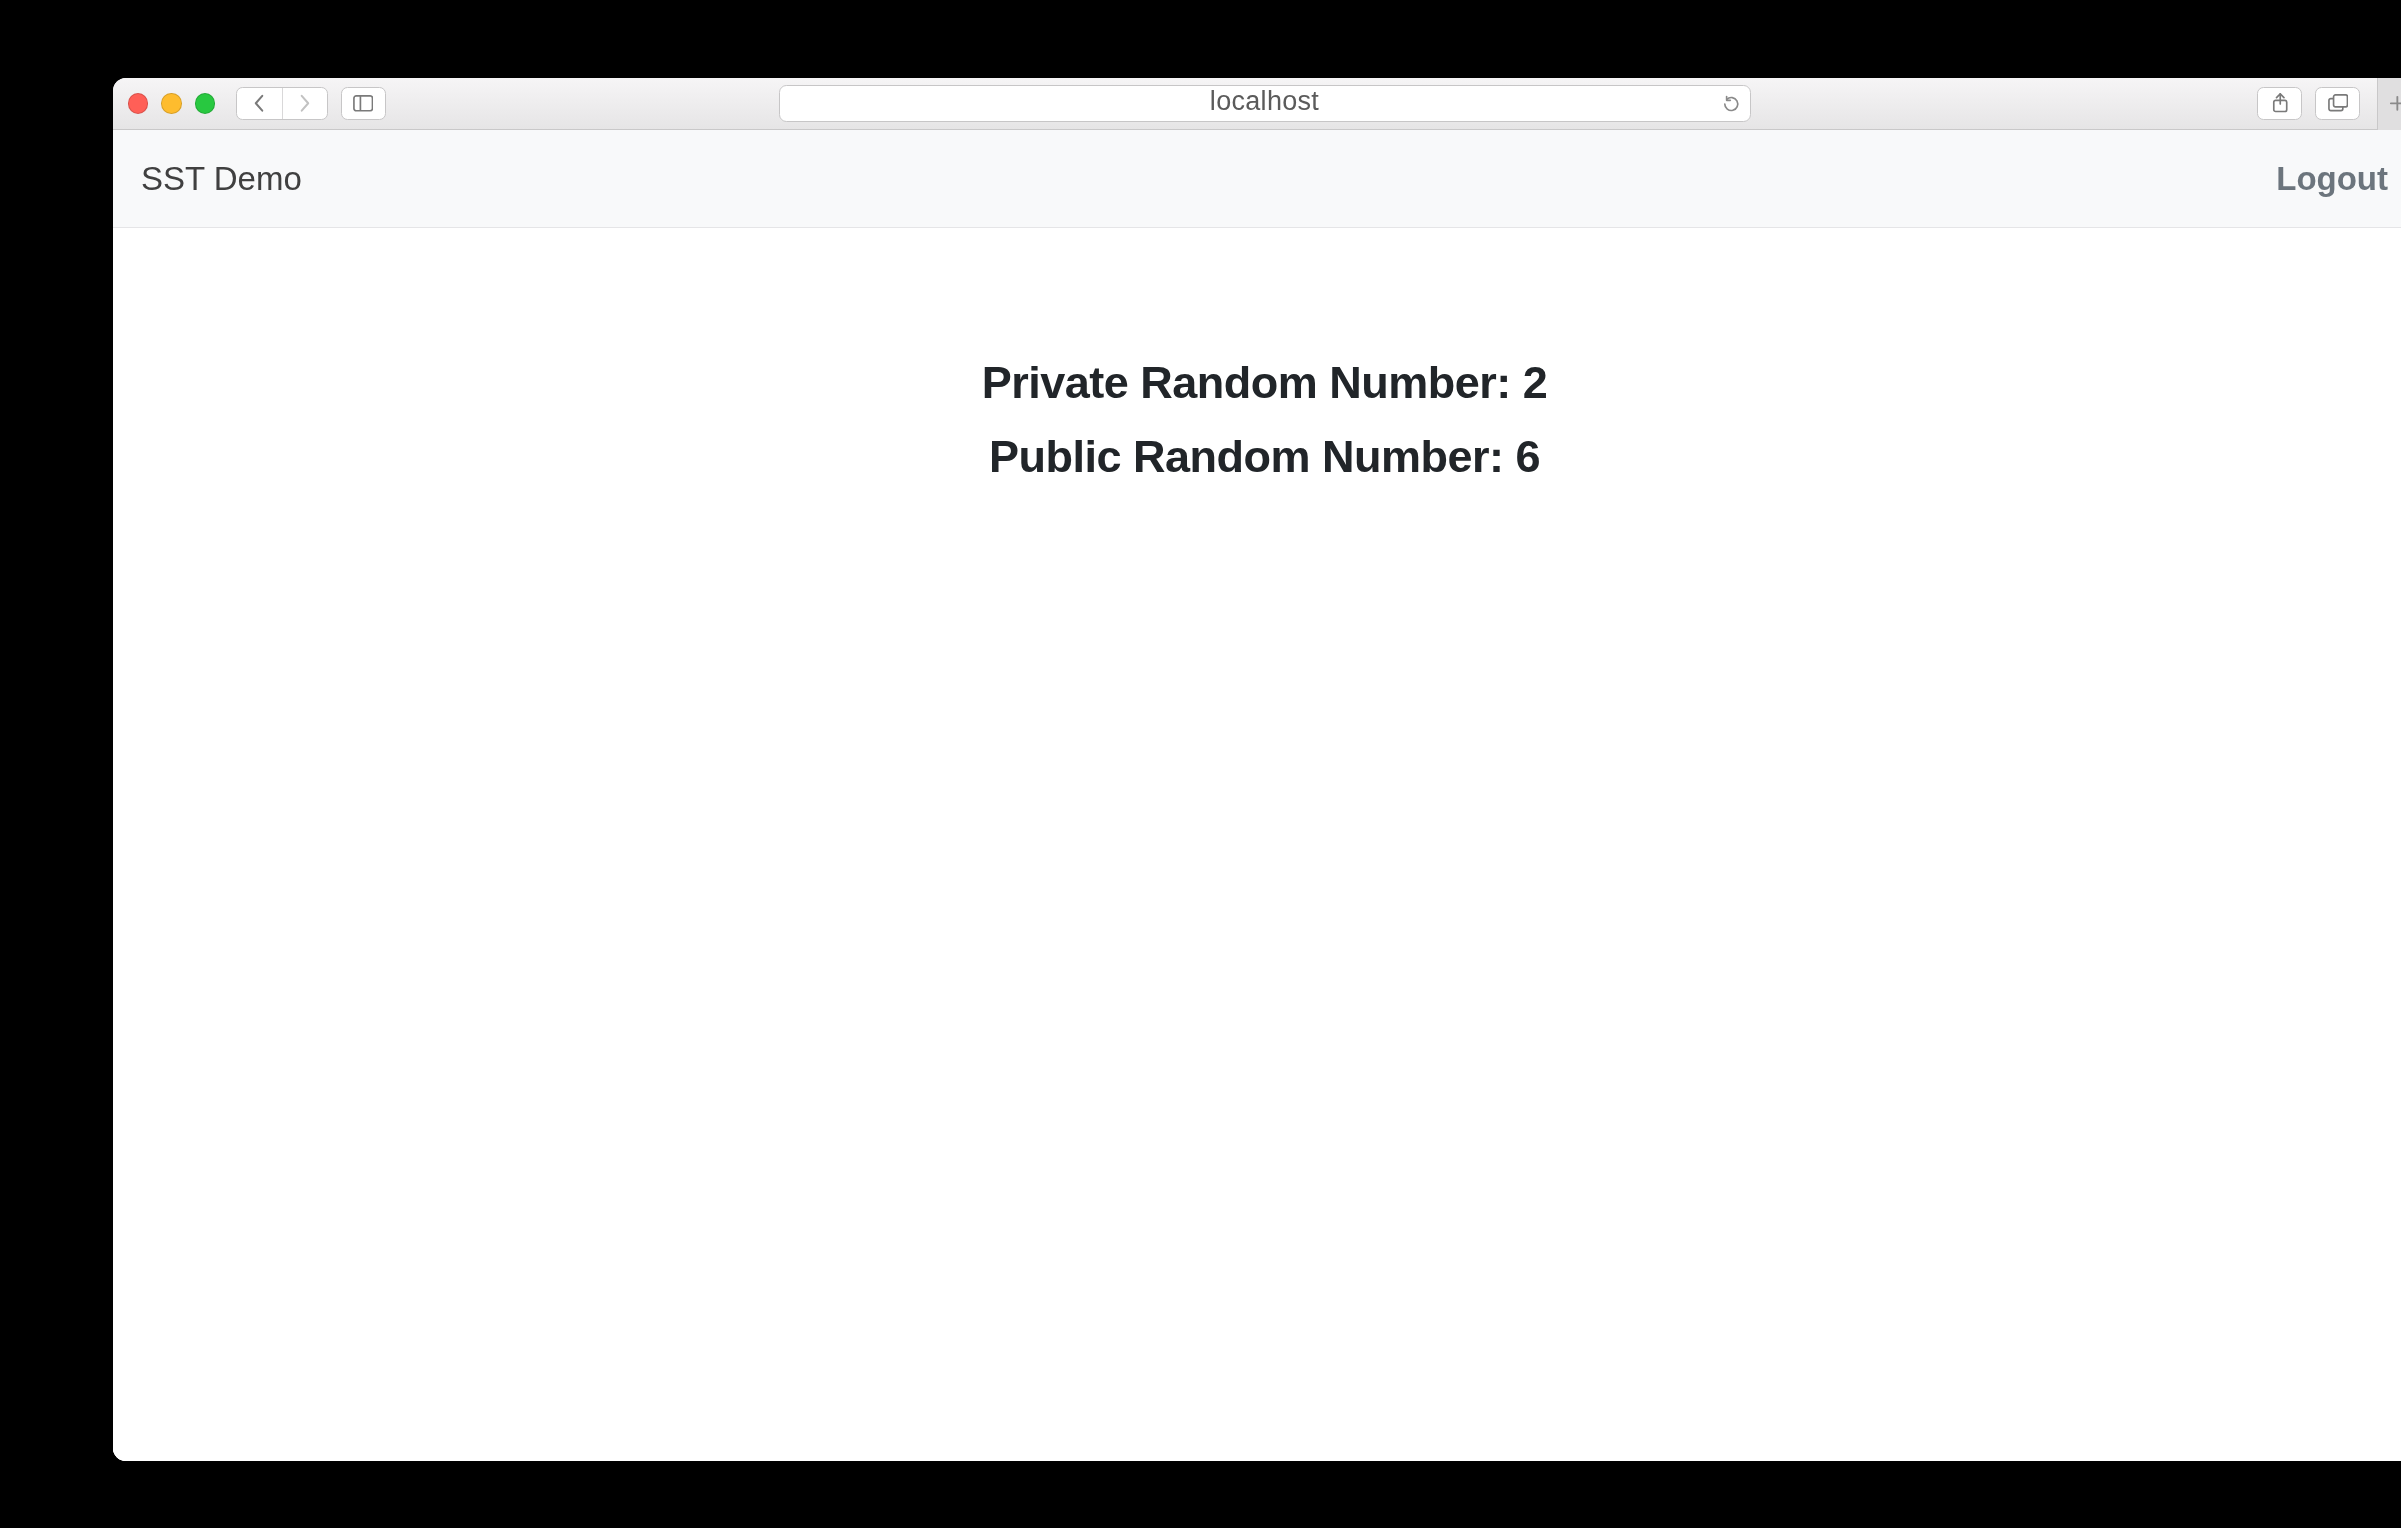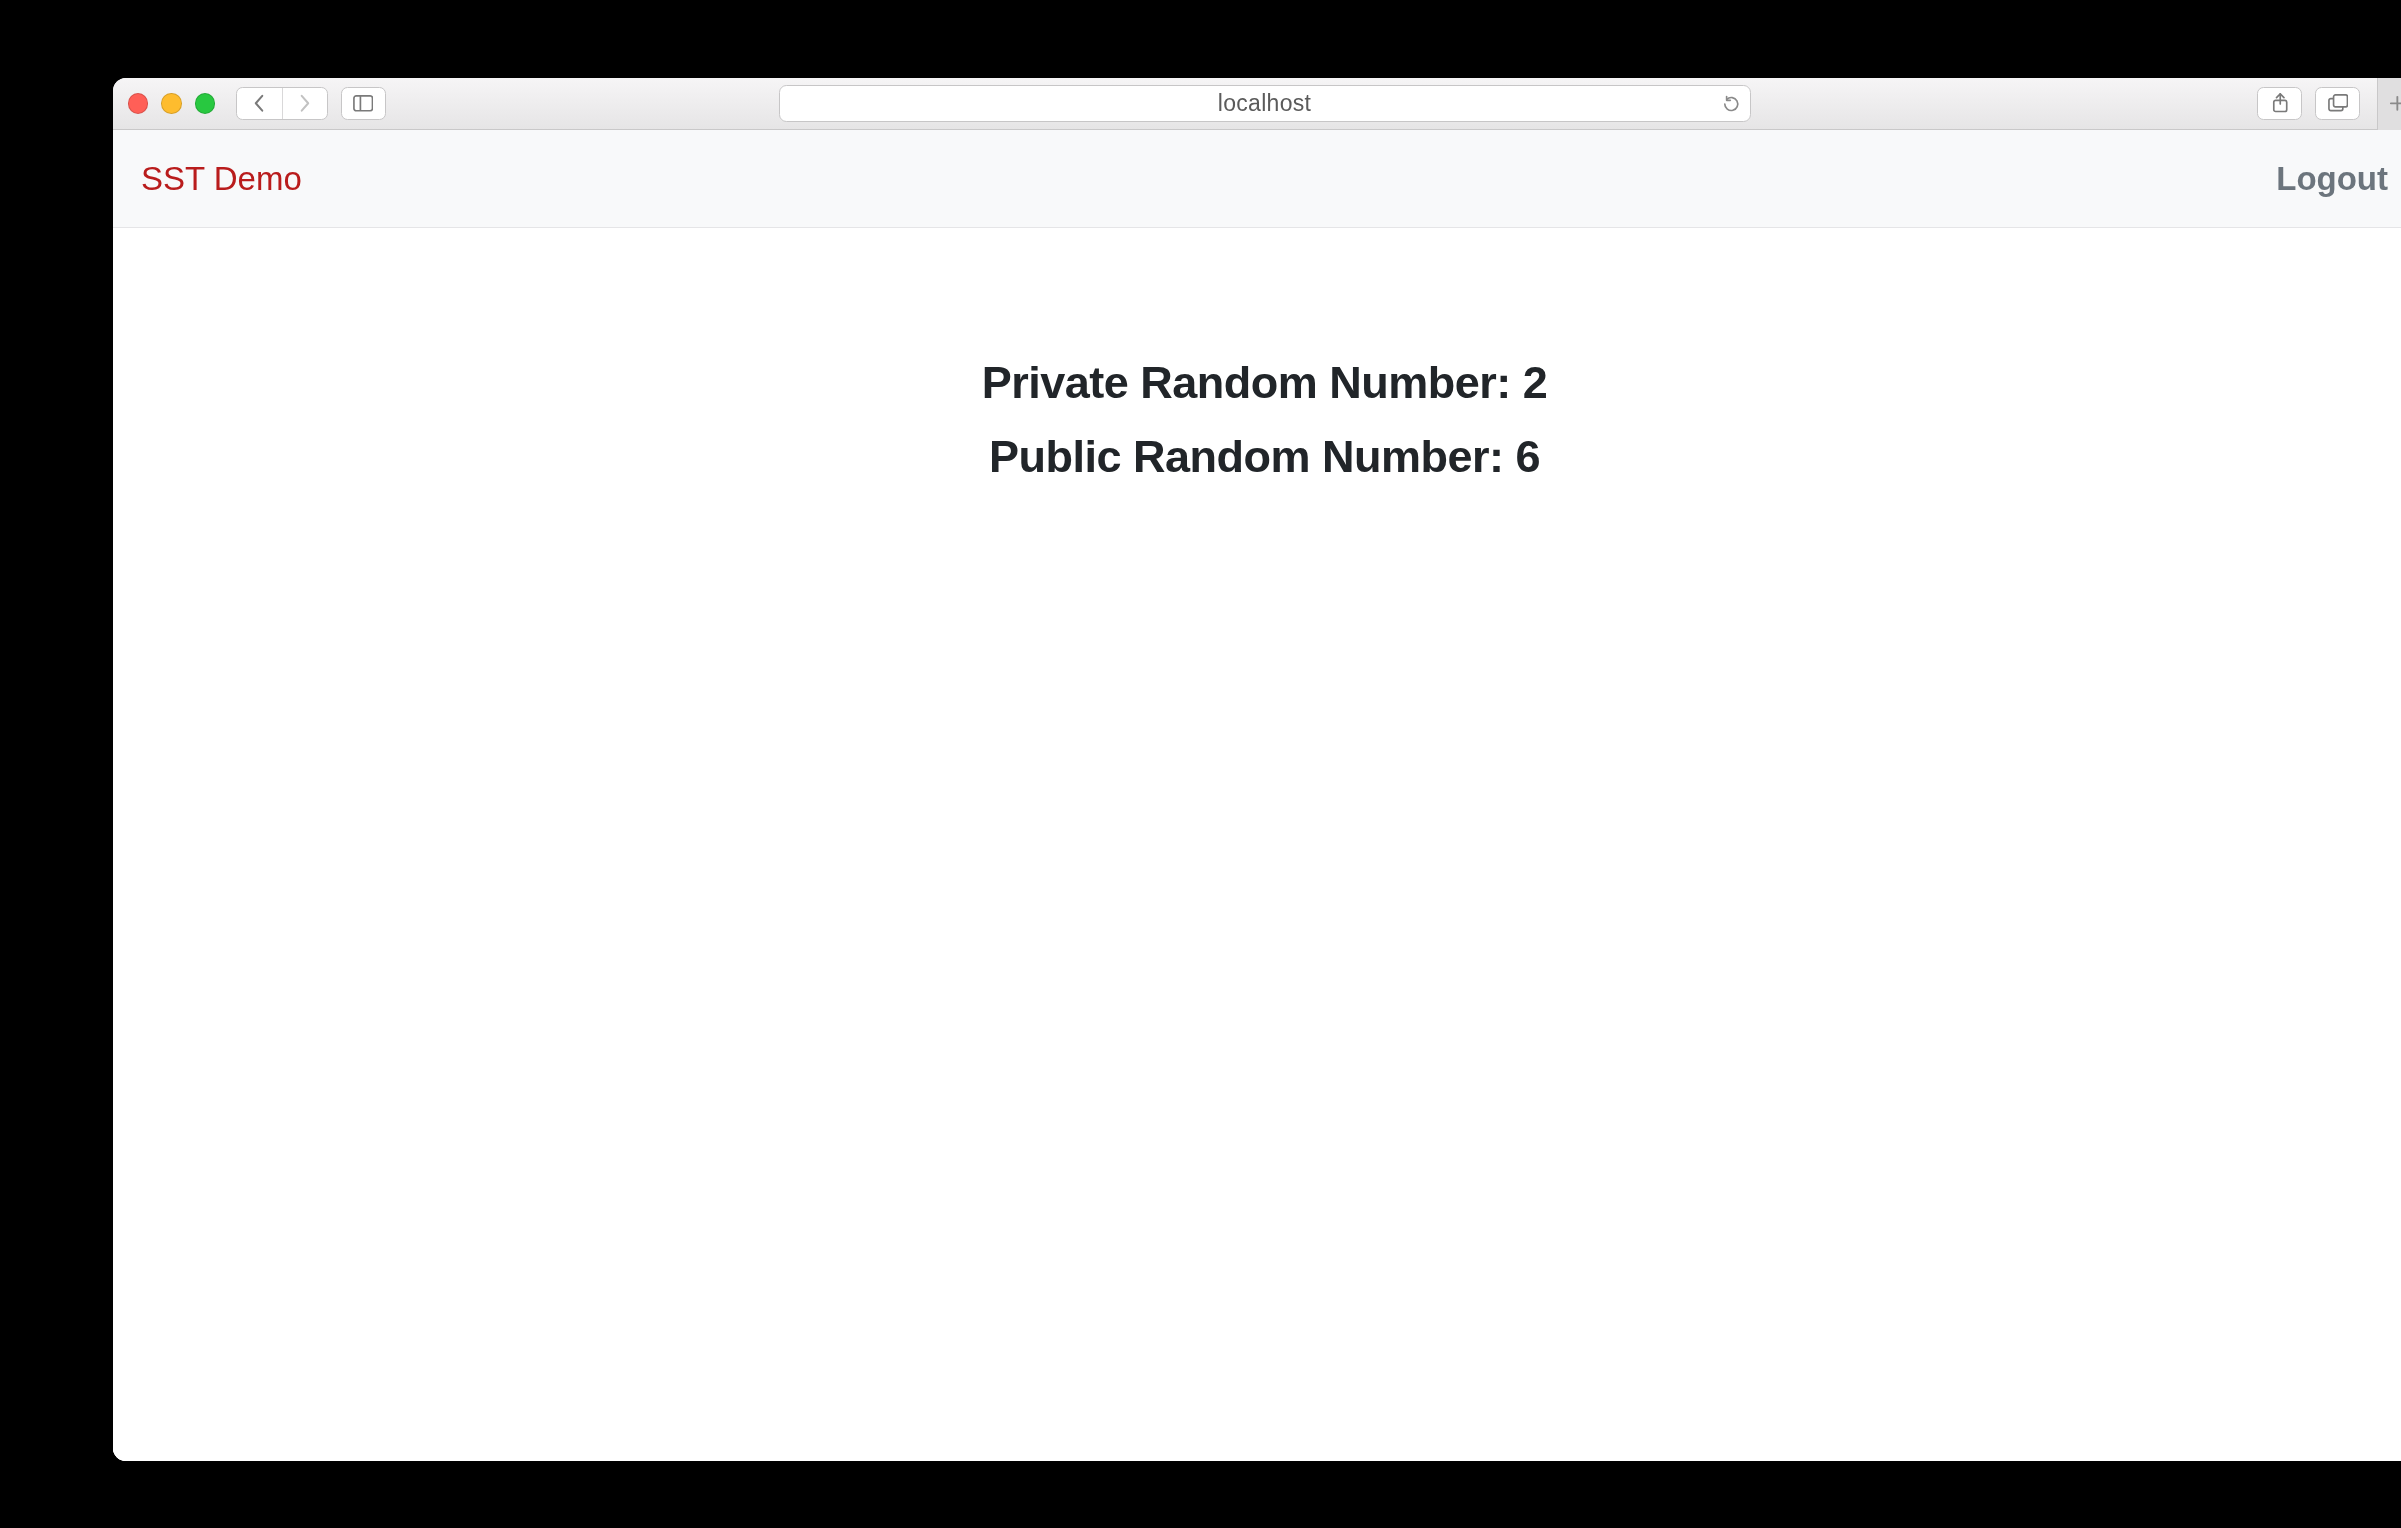--- a/index.html
+++ b/index.html
@@ -54,38 +54,38 @@
   .seg .seg-btn + .seg-btn { border-left:0.9px solid #d9d8d9;}
   .icon-btn {
     width:45px; height:33px; background:#fff; border:0.9px solid #c7c6c7; border-radius:6.5px;
     display:flex; align-items:center; justify-content:center; color:#6e6e6e;
   }
   .addr {
     flex: 0 0 auto;
     position:absolute; left:50%; transform:translateX(-50%);
     width:972px; height:37px;
     background:#fff; border:0.9px solid #c7c6c7; border-radius:7.4px;
-    display:flex; align-items:center; justify-content:center;
-    color:#5b5b5b; font-size:23px; letter-spacing:0.3px;
+    display:flex; justify-content:center;
+    color:#5b5b5b; font-size:27px; letter-spacing:0.3px;
   }
   .addr .refresh { position:absolute; right:9.3px; top:50%; transform:translateY(-50%); color:#888;}
   .tb-right { margin-left:auto; display:flex; gap:13px; align-items:center;}
   .newtab {
     width:39px; height:52px; display:flex; align-items:center; justify-content:center;
     background:#e0dfe0; color:#8a8a8a; font-size:24px; margin:-0 -15px 0 3.7px;
     border-left:0.9px solid #c9c8c9;
   }
   
   .app { flex:1; display:flex; flex-direction:column; background:#fff;}
   .navbar {
     height:98px; background:#f8f9fa; border-bottom:0.9px solid #e5e5e7;
     display:flex; align-items:center; justify-content:space-between;
     padding:0 28px; font-size:33px; color:#212529;
   }
-  .navbar .brand { color:#b91c1c; font-weight:400;}
+  .navbar .brand { color:#404040; font-weight:400;}
   .navbar .logout { color:#6c757d; font-weight:700;}
   .content {
     flex:1; background:#fff; padding-top:111px; text-align:center;
     color:#212529;
   }
   .content .row {
     font-size:45px; font-weight:600; line-height:1.3; margin:15px 0;
     letter-spacing:-0.5px;
   }
   svg { display:block; }

